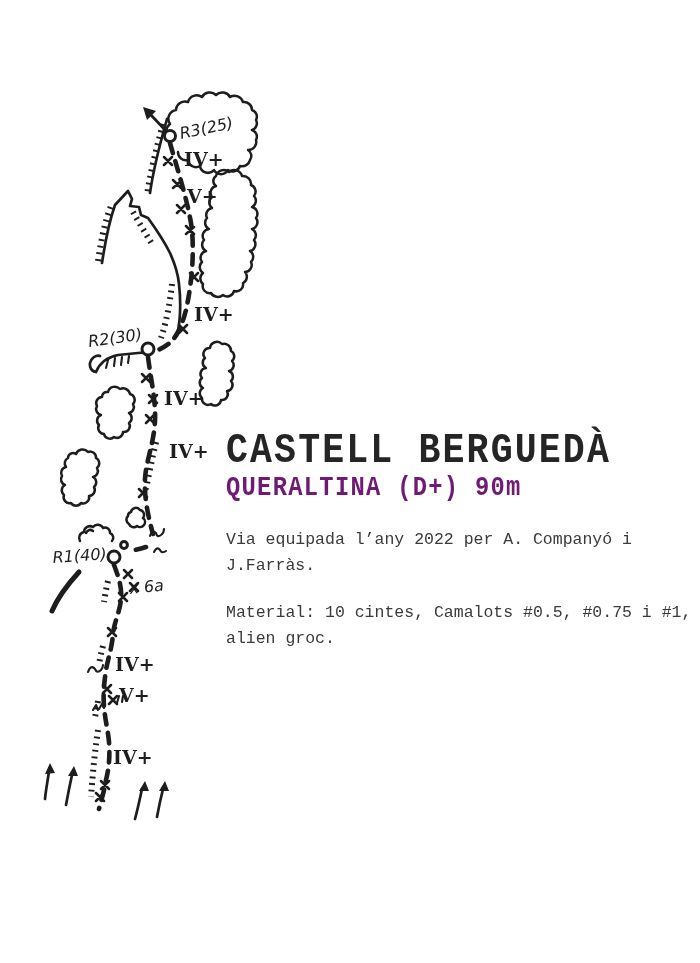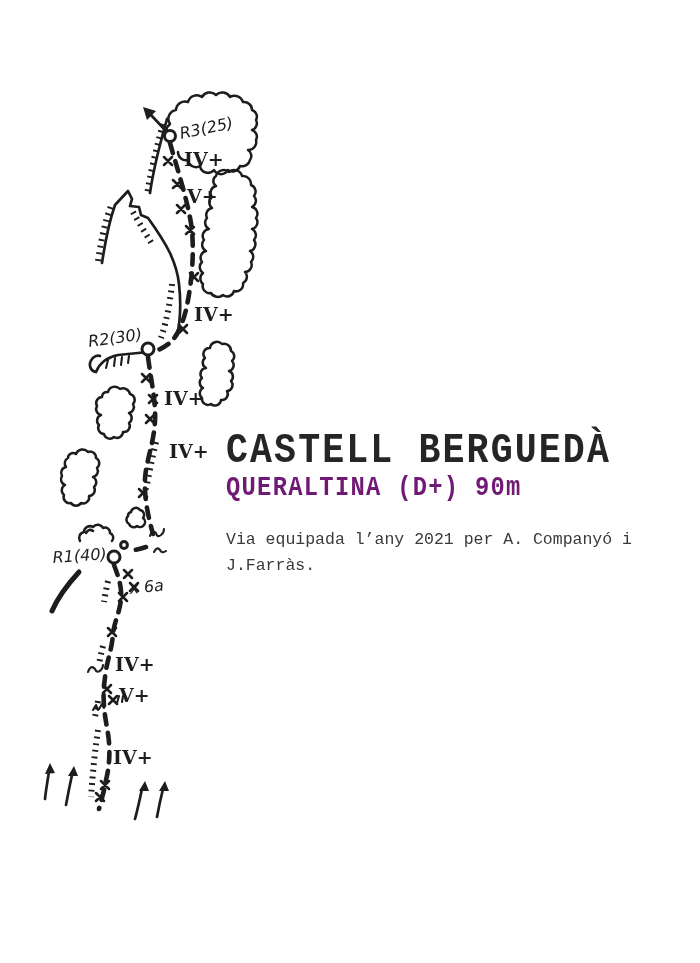--- a/index.html
+++ b/index.html
@@ -149,16 +149,17 @@
     </g>
   </svg>
 
   <div class="info">
     <div class="title">
       <span class="squeeze">CASTELL BERGUEDÀ</span>
     </div>
     <div class="subtitle">
       <span class="squeeze2">QUERALTINA (D+) 90m</span>
     </div>
-    <p class="para credit">Via equipada l’any 2021 per A. Companyó i J.Farràs.</p>
+    <p class="para credit">Via equipada l’any 2022 per A. Companyó i J.Farràs.</p>
+    <p class="para material">Material: 10 cintes, Camalots #0.5, #0.75 i #1, alien groc.</p>
   </div>
 
 </div>
 
 </body></html>

